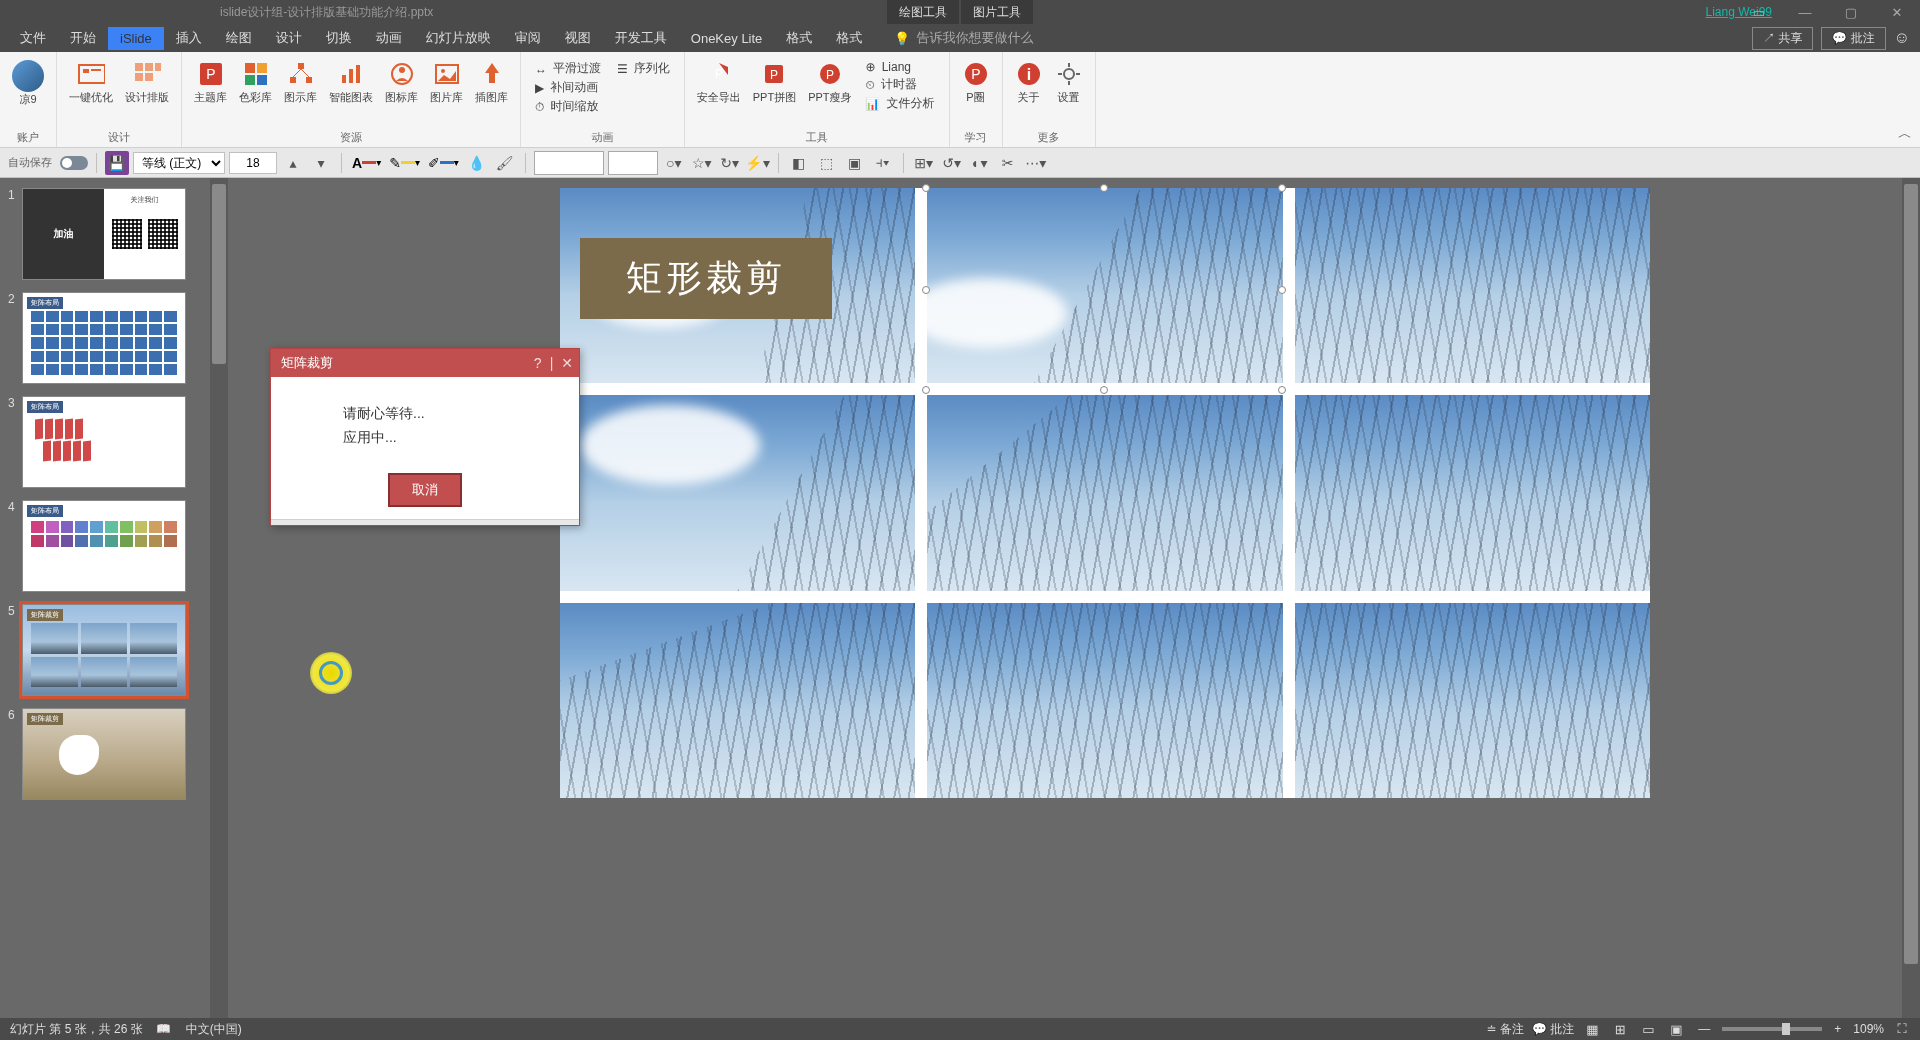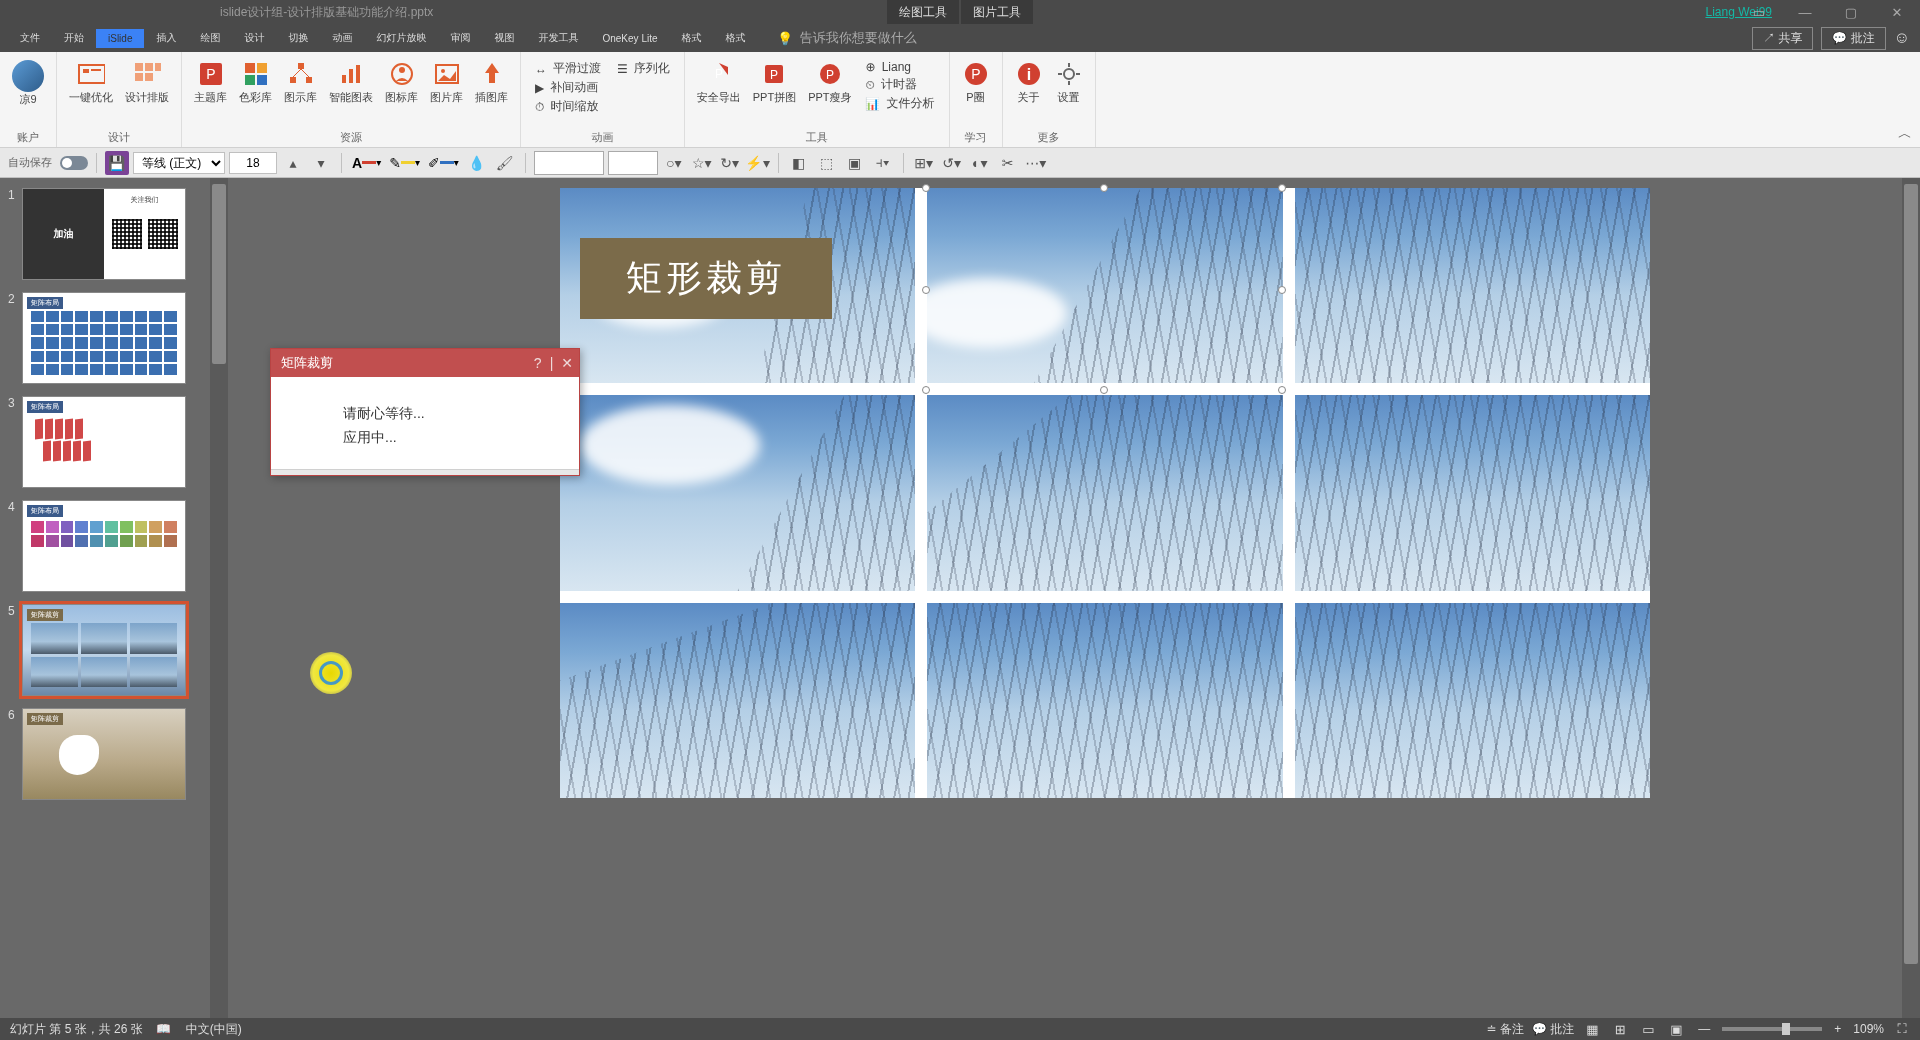--- a/index.html
+++ b/index.html
@@ -9,21 +9,21 @@
 .titlebar { height: 24px; background: #4a4a4a; display: flex; align-items: center; color: #c0c0c0; font-size: 12px; position: relative; }
 .titlebar-filename { position: absolute; left: 220px; color: #999; }
 .titlebar-tools { position: absolute; left: 50%; transform: translateX(-50%); display: flex; }
 .titlebar-tool { background: #3a3a3a; padding: 20px 12px; margin: 0 1px; color: #ddd; }
 .titlebar-user { position: absolute; right: 148px; color: #14b8a6; text-decoration: underline; }
 .win-controls { position: absolute; right: 0; display: flex; }
 .win-btn { width: 46px; height: 24px; display: flex; align-items: center; justify-content: center; color: #aaa; font-size: 13px; }
 
 
 .menubar { height: 28px; background: #4a4a4a; display: flex; align-items: center; padding: 0 8px; position: relative; }
-.menu-item { padding: 4px 12px; color: #ddd; font-size: 10px; cursor: pointer; }
+.menu-item { padding: 4px 12px; color: #ddd; font-size: 13px; cursor: pointer; }
 .menu-item.active { background: #3b82f6; color: #333; }
 .menu-search { margin-left: 20px; display: flex; align-items: center; color: #aaa; font-size: 13px; }
 .menu-search-icon { margin-right: 6px; }
 .menu-right { position: absolute; right: 10px; display: flex; align-items: center; gap: 8px; }
 .menu-btn { border: 1px solid #888; padding: 2px 10px; color: #ddd; font-size: 12px; background: #4a4a4a; }
 
 
 .ribbon { height: 96px; background: #f5f5f5; border-bottom: 1px solid #d0d0d0; display: flex; position: relative; }
 .ribbon-group { display: flex; flex-direction: column; align-items: center; border-right: 1px solid #ddd; padding: 2px 6px 0 6px; }
 .ribbon-group-items { display: flex; flex: 1; align-items: flex-start; padding-top: 4px; }
@@ -662,20 +662,23 @@
     <div class="dialog-header-icons">
       <span>?</span>
       <span>|</span>
       <span>✕</span>
     </div>
   </div>
   <div class="dialog-body">
     <div class="dialog-text">请耐心等待...</div>
     <div class="dialog-text">应用中...</div>
   </div>
+  <div class="dialog-actions">
+    <button class="dialog-btn">取消</button>
+  </div>
   <div class="dialog-progress"></div>
 </div>
 
 <div class="cursor-ring" style="left:310px; top:652px;"></div>
 
 <div class="statusbar">
   <div class="status-left">
     <span>幻灯片 第 5 张，共 26 张</span>
     <span>📖</span>
     <span>中文(中国)</span>

